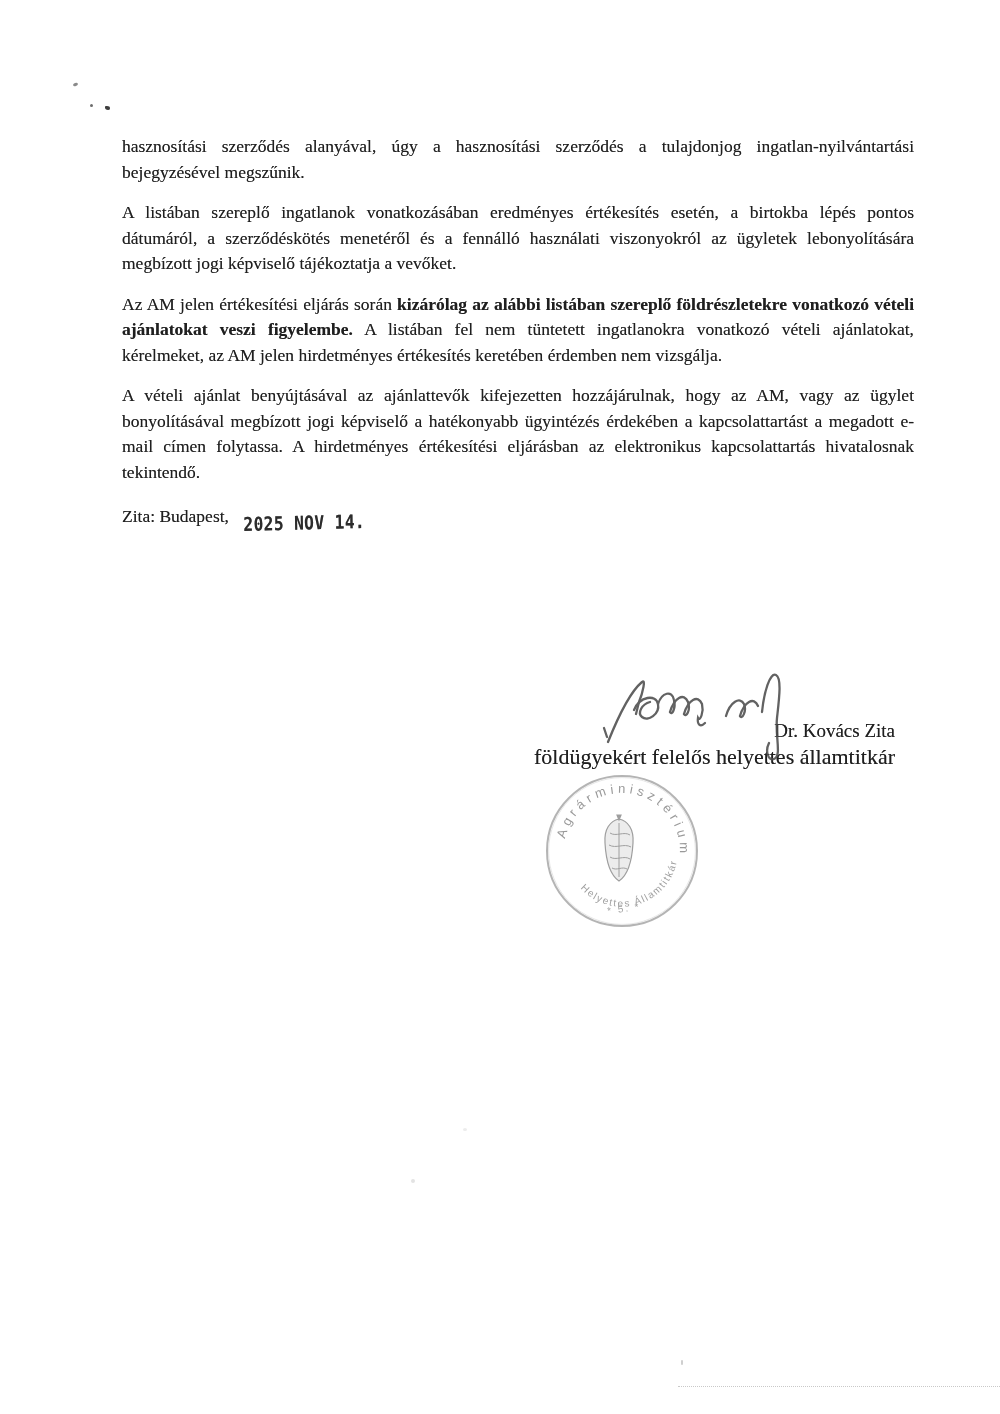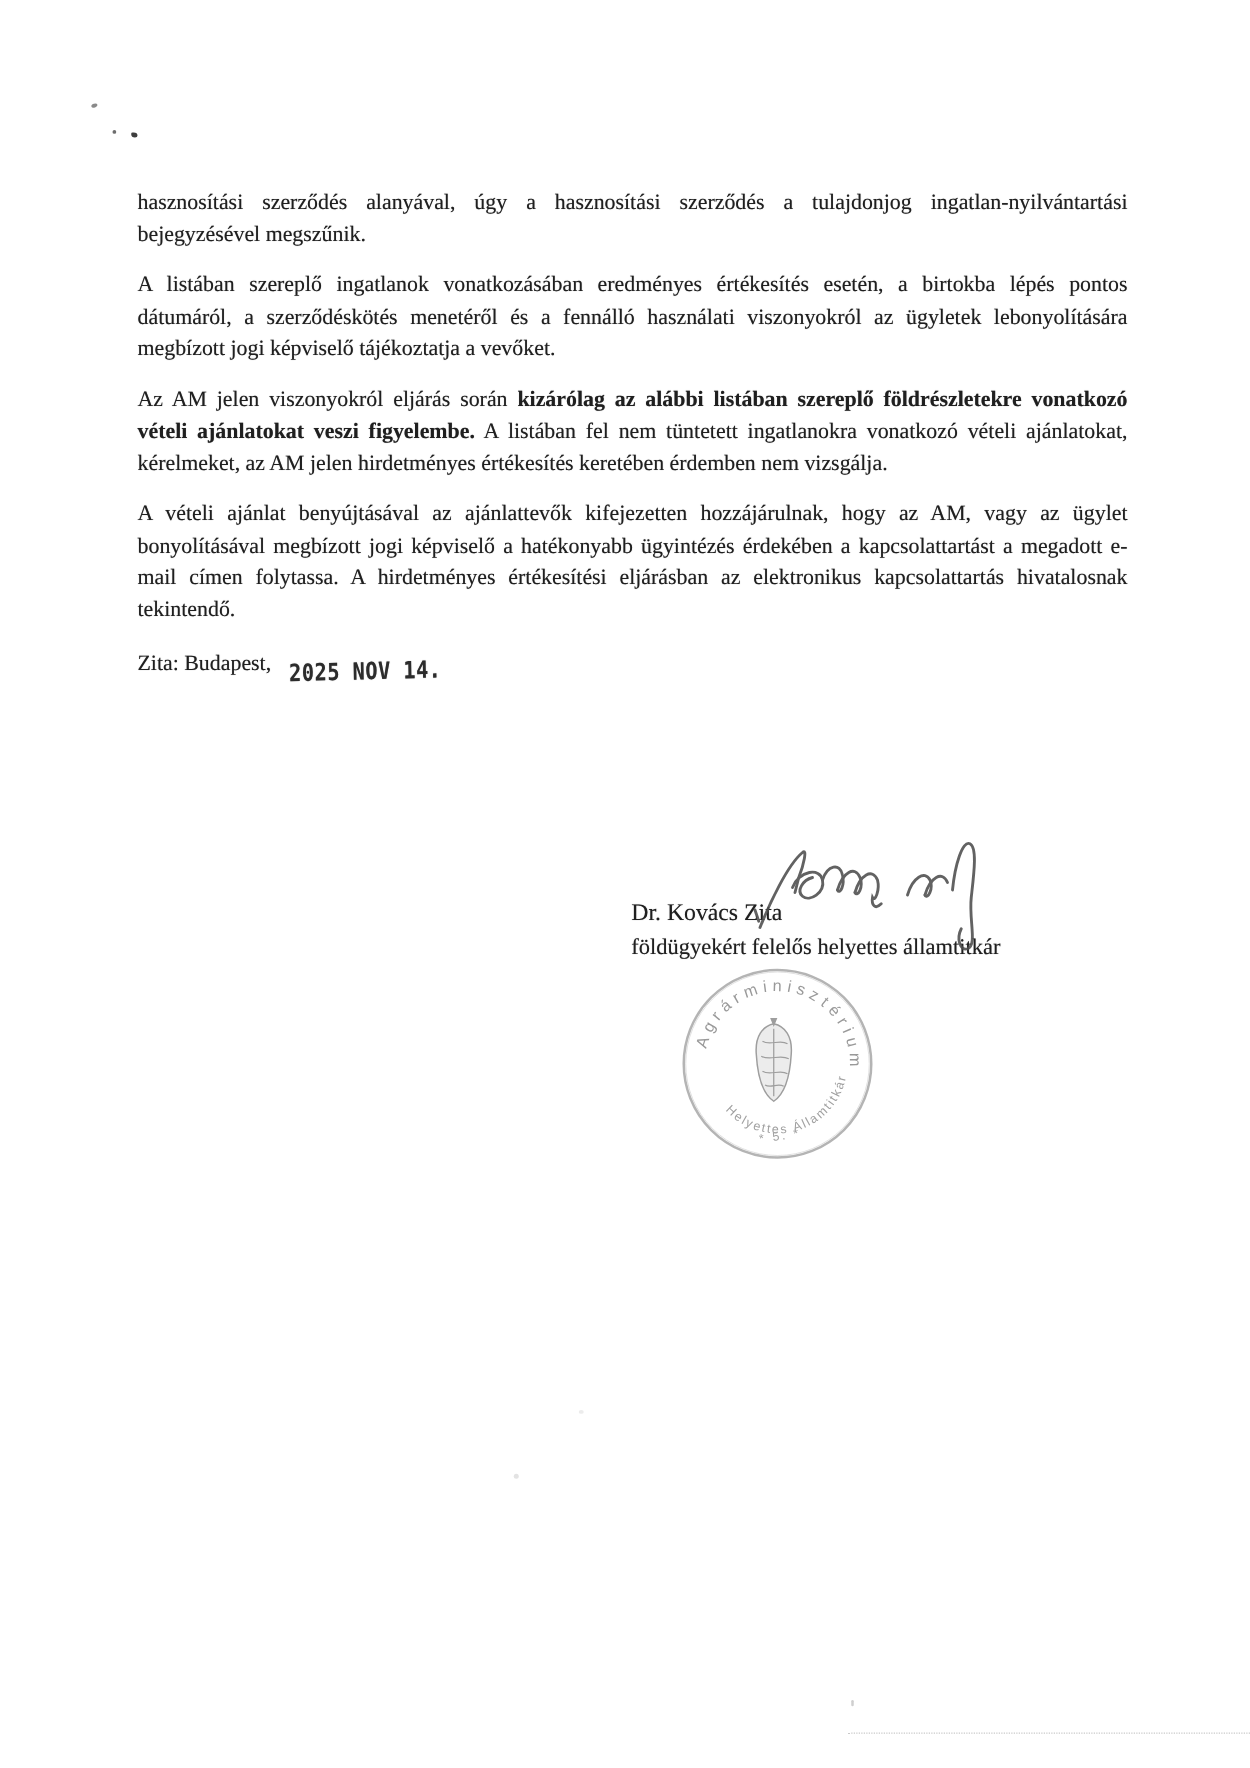--- a/index.html
+++ b/index.html
@@ -1,42 +1,41 @@
 <!DOCTYPE html>
 <html lang="hu"><head>
 <meta charset="utf-8">
 <style>
   html,body{margin:0;padding:0;background:#ffffff;}
   .page{
     position:relative;width:1000px;height:1414px;background:#ffffff;
     font-family:"Liberation Serif", serif;color:#1f1f1f;overflow:hidden;
   }
   .text-block{
-    position:absolute;left:110px;top:134px;width:792px;
+    position:absolute;left:122px;top:134px;width:792px;
     font-size:17.5px;line-height:25.5px;text-align:justify;
     text-shadow:0 0 0.6px rgba(25,25,25,0.55);
-    margin-top:15px;
   }
   .para{margin:0 0 15px 0;}
   .b{font-weight:700;}
   .dateline{margin-top:18px;white-space:nowrap;}
   .date-stamp{
     display:inline-block;margin-left:14px;
     font-family:"DejaVu Sans Mono", monospace;font-weight:700;
     font-size:19px;letter-spacing:0.5px;color:#2c2c2c;
     transform:scaleX(0.85) rotate(-1.2deg) translateY(9px);
     transform-origin:left top;text-shadow:0 0 0.7px rgba(40,40,40,0.5);
   }
   .sig-scribble{position:absolute;left:598px;top:666px;z-index:3;}
   .sig-block{
-    position:absolute;left:505px;top:718px;width:390px;text-align:left;z-index:2;
+    position:absolute;left:505px;top:718px;width:390px;text-align:right;z-index:2;
     text-shadow:0 0 0.6px rgba(25,25,25,0.55);
   }
   .sig-name{font-size:19px;line-height:26px;}
-  .sig-title{font-size:18px;line-height:26px;}
+  .sig-title{font-size:22px;line-height:26px;}
   .seal{position:absolute;left:542px;top:771px;opacity:0.9;}
   .seal text{font-family:"Liberation Sans", sans-serif;}
   .speck{position:absolute;border-radius:50%;}
   .speck.s1{left:73px;top:83px;width:5px;height:3px;background:#8a8a8a;transform:rotate(-20deg);}
   .speck.s2{left:90px;top:104px;width:3px;height:3px;background:#6d6d6d;}
   .speck.s3{left:105px;top:106px;width:5px;height:4px;background:#3e3e3e;border-radius:20% 60% 40% 60%;}
   .speck.s4{left:463px;top:1128px;width:4px;height:3px;background:#ececec;}
   .speck.s5{left:411px;top:1179px;width:4px;height:4px;background:#e3e3e3;}
   .speck.s6{left:681px;top:1360px;width:2px;height:5px;background:#cfcfcf;border-radius:1px;}
   .scan-line{
@@ -55,21 +54,21 @@
   <div class="speck s4"></div>
   <div class="speck s5"></div>
   <div class="speck s6"></div>
   <div class="scan-line"></div>
 
   <main class="text-block">
     <p class="para"><span>hasznosítási szerződés alanyával, úgy a hasznosítási szerződés a tulajdonjog ingatlan-nyilvántartási bejegyzésével megszűnik.</span></p>
 
     <p class="para"><span>A listában szereplő ingatlanok vonatkozásában eredményes értékesítés esetén, a birtokba lépés pontos dátumáról, a szerződéskötés menetéről és a fennálló használati viszonyokról az ügyletek lebonyolítására megbízott jogi képviselő tájékoztatja a vevőket.</span></p>
 
-    <p class="para"><span>Az AM jelen viszonyokról eljárás során </span><span class="b">kizárólag az alábbi listában szereplő földrészletekre vonatkozó vételi ajánlatokat veszi figyelembe.</span><span> A listában fel nem tüntetett ingatlanokra vonatkozó vételi ajánlatokat, kérelmeket, az AM jelen hirdetményes értékesítés keretében érdemben nem vizsgálja.</span></p>
+    <p class="para"><span>Az AM jelen értékesítési eljárás során </span><span class="b">kizárólag az alábbi listában szereplő földrészletekre vonatkozó vételi ajánlatokat veszi figyelembe.</span><span> A listában fel nem tüntetett ingatlanokra vonatkozó vételi ajánlatokat, kérelmeket, az AM jelen hirdetményes értékesítés keretében érdemben nem vizsgálja.</span></p>
 
 
     <p class="para"><span>A vételi ajánlat benyújtásával az ajánlattevők kifejezetten hozzájárulnak, hogy az AM, vagy az ügylet bonyolításával megbízott jogi képviselő a hatékonyabb ügyintézés érdekében a kapcsolattartást a megadott e-mail címen folytassa. A hirdetményes értékesítési eljárásban az elektronikus kapcsolattartás hivatalosnak tekintendő.</span></p>
 
 
     <div class="dateline">
       <span>Zita: Budapest,</span><span class="date-stamp">2025 NOV 14.</span>
     </div>
   </main>
 

